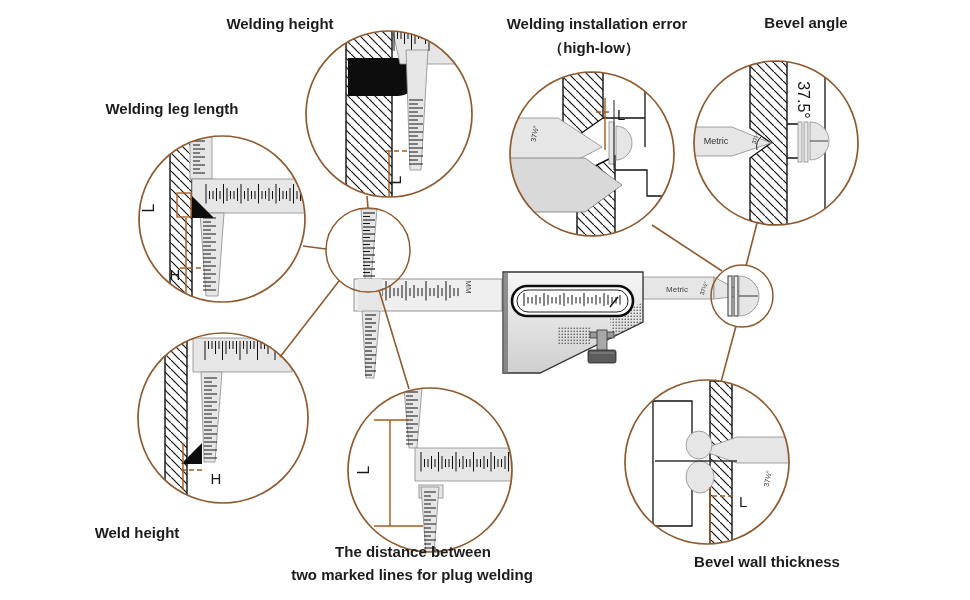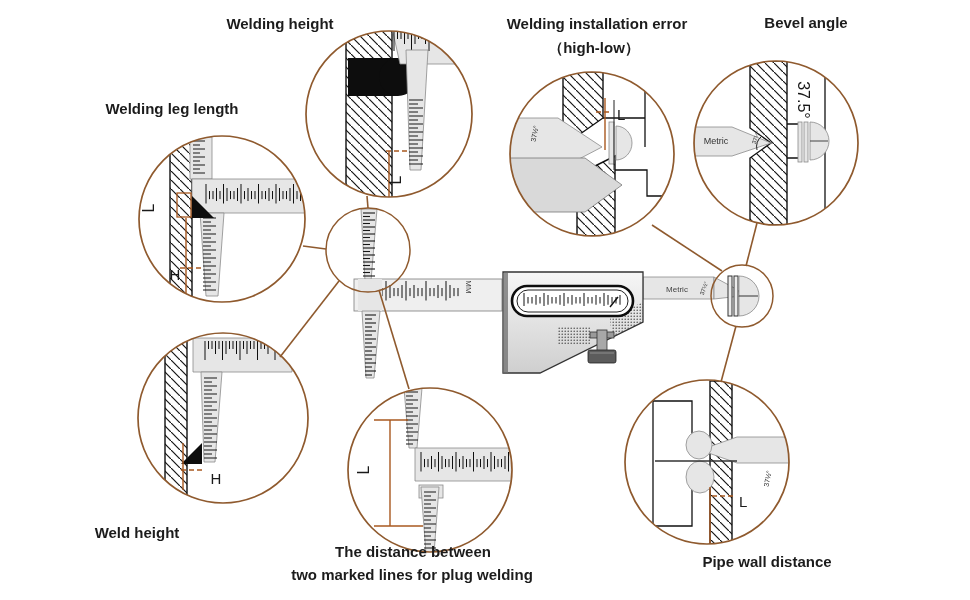--- a/index.html
+++ b/index.html
@@ -537,14 +537,14 @@
   </svg>
 
   <div class="lbl" style="left:280px;top:16px;">Welding height</div>
   <div class="lbl" style="left:172px;top:101px;">Welding leg length</div>
   <div class="lbl" style="left:597px;top:16px;">Welding installation error</div>
   <div class="lbl" style="left:594px;top:40px;">（high-low）</div>
   <div class="lbl" style="left:806px;top:15px;text-align:center;">Bevel angle</div>
   <div class="lbl" style="left:137px;top:509px;margin-top:16px;">Weld height</div>
   <div class="lbl" style="left:413px;top:544px;">The distance between</div>
   <div class="lbl" style="left:412px;top:567px;">two marked lines for plug welding</div>
-  <div class="lbl" style="left:767px;top:554px;">Pipe wall distance</div>
+  <div class="lbl" style="left:767px;top:554px;">Bevel wall thickness</div>
 </div>
 
 </body></html>

